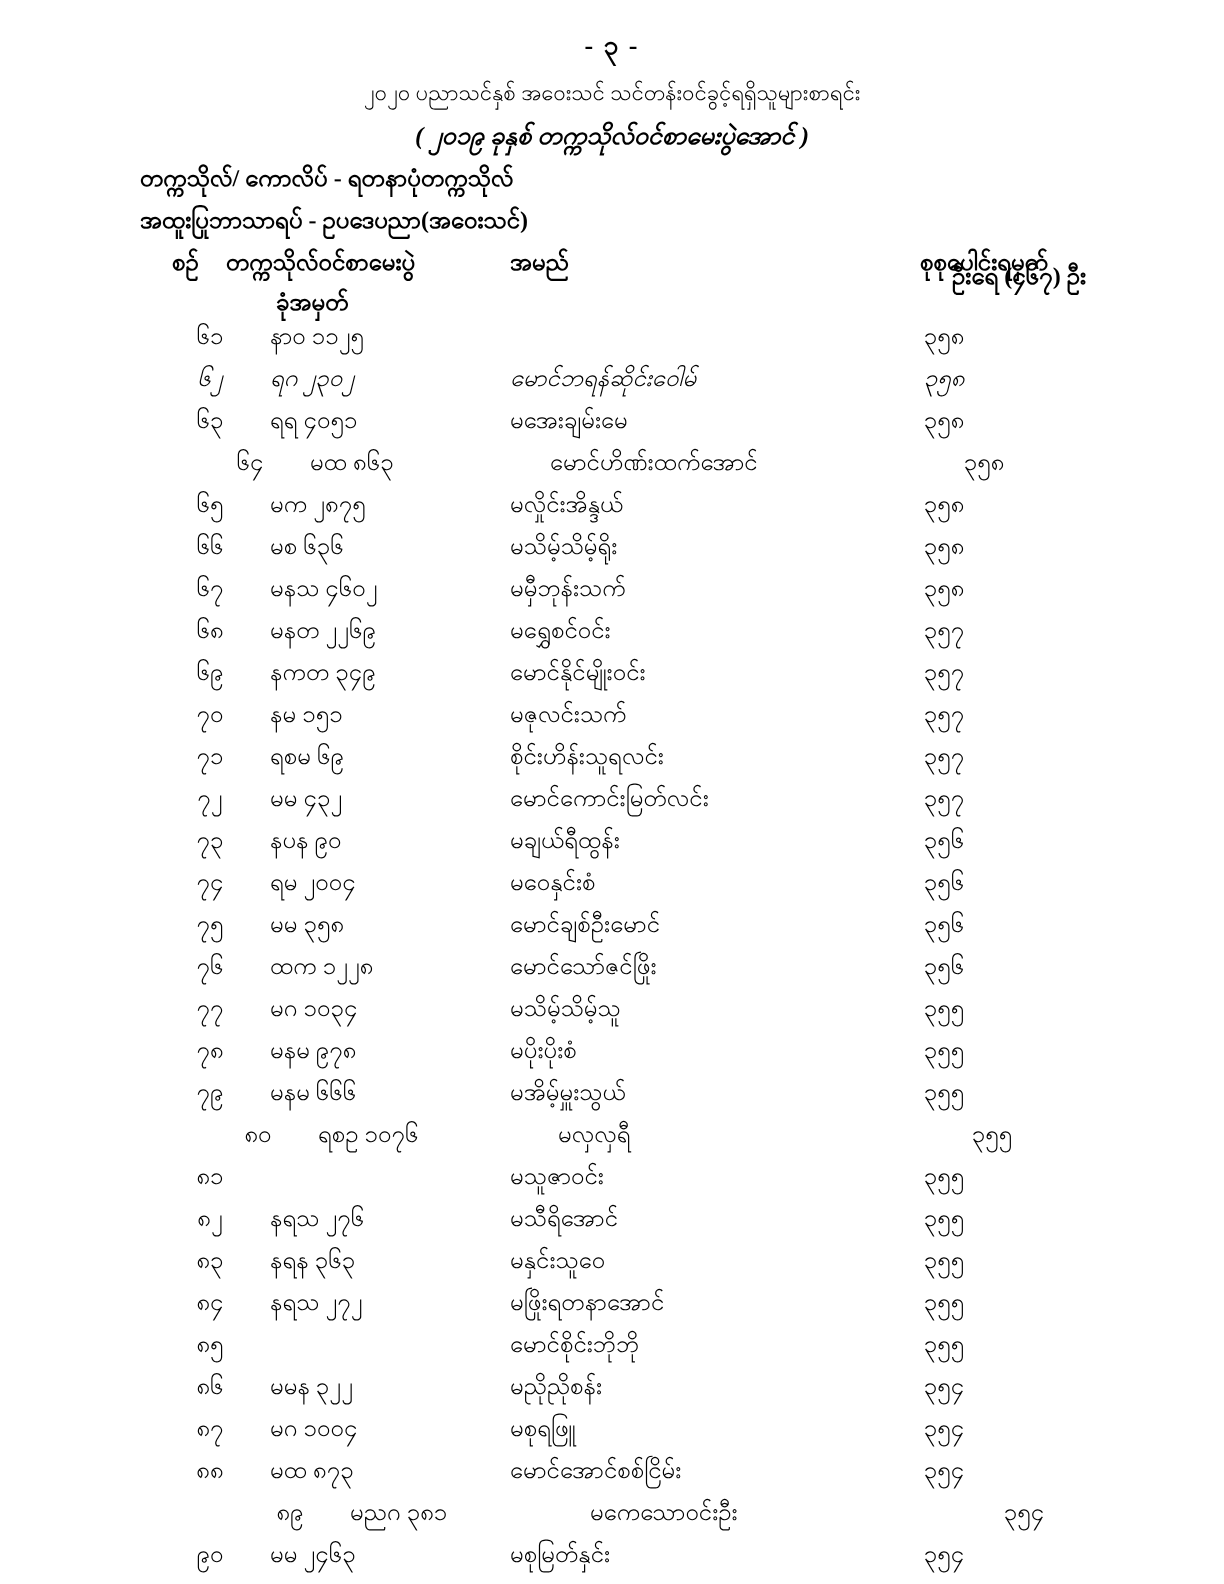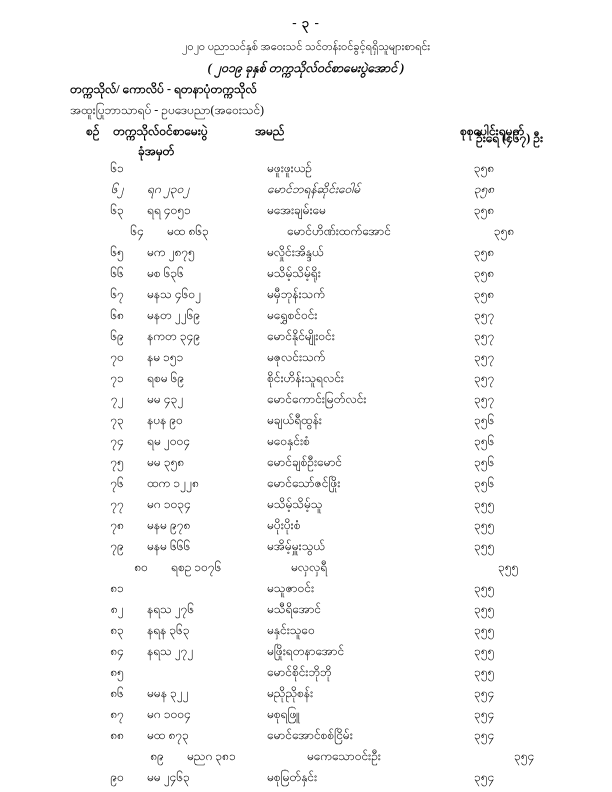--- a/index.html
+++ b/index.html
@@ -10,30 +10,30 @@
     color:#000;
     position:relative;
     overflow:hidden;
   }
   .page{position:absolute;left:0;top:0;width:612px;height:792px;background:#fff;}
   .centered{position:absolute;left:0;width:612px;text-align:center;}
   .pageno{top:14px;font-size:13px;font-weight:bold;letter-spacing:1px;}
   .title1{top:39px;font-size:11px;font-weight:normal;}
   .title2{top:60px;font-size:12.5px;font-weight:bold;font-style:italic;}
   .uni-line{position:absolute;left:70px;top:81px;font-size:12px;font-weight:bold;}
-  .major-line{position:absolute;left:70px;top:102px;font-size:12px;font-weight:normal;}
+  .major-line{position:absolute;left:70px;top:102px;font-size:12px;font-weight:bold;}
   .count-line{position:absolute;left:476px;top:98px;font-size:12px;font-weight:bold;margin-top:32px;}
   .hdr{position:absolute;top:123px;font-size:12px;font-weight:bold;}
   .hdr2{position:absolute;top:143px;font-size:12px;font-weight:bold;}
   .h-serial{left:86px;}
   .h-roll1{left:113px;}
   .h-roll2{left:138px;}
   .h-name{left:255px;}
   .h-marks{left:460px;}
-  .tbody{position:absolute;left:12px;top:160px;width:584px;height:632px;}
+  .tbody{position:absolute;left:0;top:160px;width:584px;height:632px;}
   .trow{position:absolute;left:0;width:612px;height:21px;font-size:12px;}
   .cell{position:absolute;top:0;white-space:nowrap;}
   .c-serial{left:88px;width:34px;text-align:center;}
   .c-roll{left:135px;width:110px;text-align:left;}
   .c-name{left:255px;width:190px;text-align:left;}
   .c-marks{left:440px;width:64px;text-align:center;}
 </style>
 </head>
 <body>
 
@@ -50,21 +50,21 @@
 
   <div class="hdr h-serial">စဉ်</div>
   <div class="hdr h-roll1">တက္ကသိုလ်ဝင်စာမေးပွဲ</div>
   <div class="hdr h-name">အမည်</div>
   <div class="hdr h-marks">စုစုပေါင်းရမှတ်</div>
   <div class="hdr2 h-roll2">ခုံအမှတ်</div>
 
   <div class="tbody">
       <div class="trow" style="top: 0px;">
         <span class="cell c-serial">၆၁</span>
-        <span class="cell c-name">မဖူးဖူးယဉ်</span>
+        <span class="cell c-roll">နာဝ ၁၁၂၅</span>
         <span class="cell c-marks">၃၅၈</span>
       </div>
       <div class="trow" style="top: 21px; font-style: italic;">
         <span class="cell c-serial">၆၂</span>
         <span class="cell c-roll">ရဂ ၂၃၀၂</span>
         <span class="cell c-name">မောင်ဘရန်ဆိုင်းဝေါမ်</span>
         <span class="cell c-marks">၃၅၈</span>
       </div>
       <div class="trow" style="top: 42px;">
         <span class="cell c-serial">၆၃</span>

